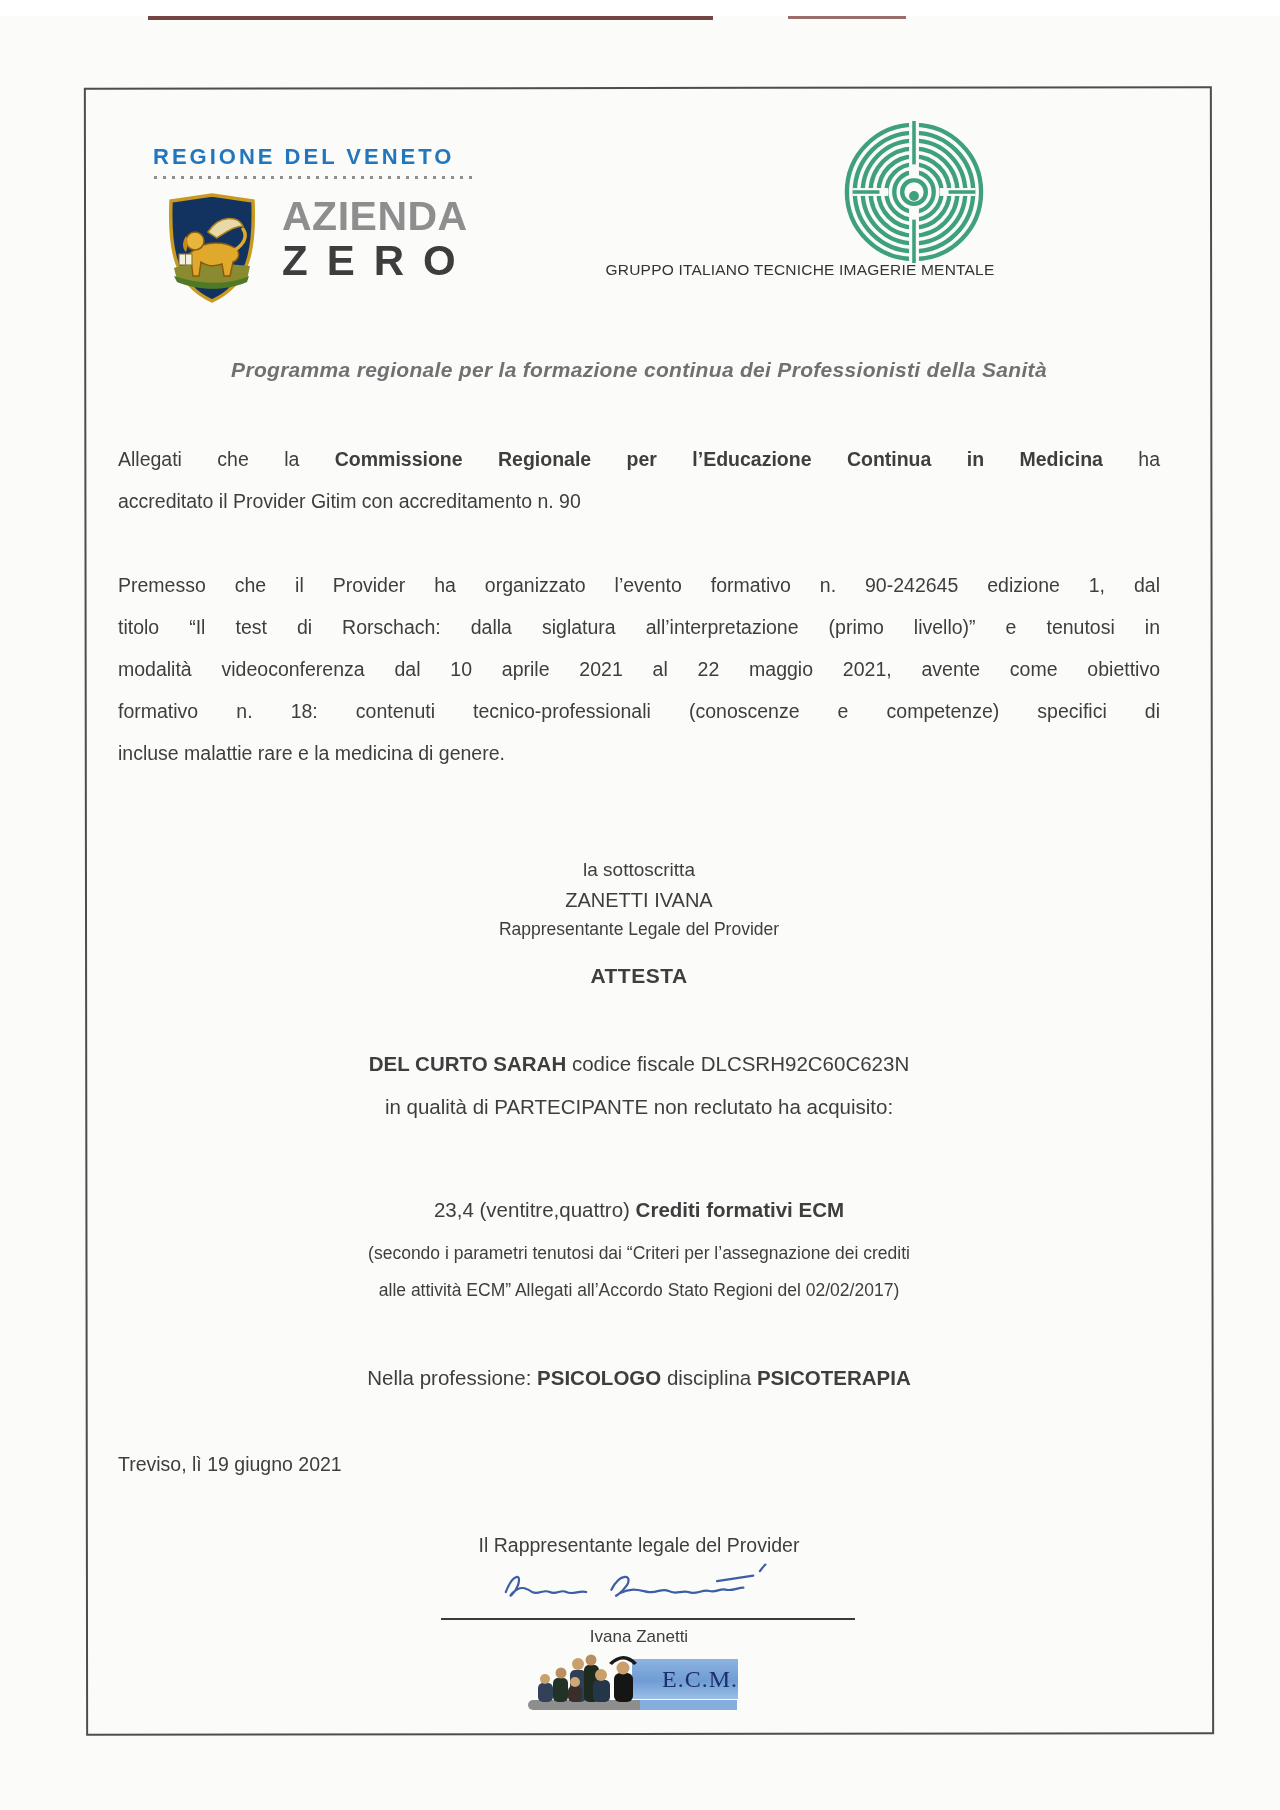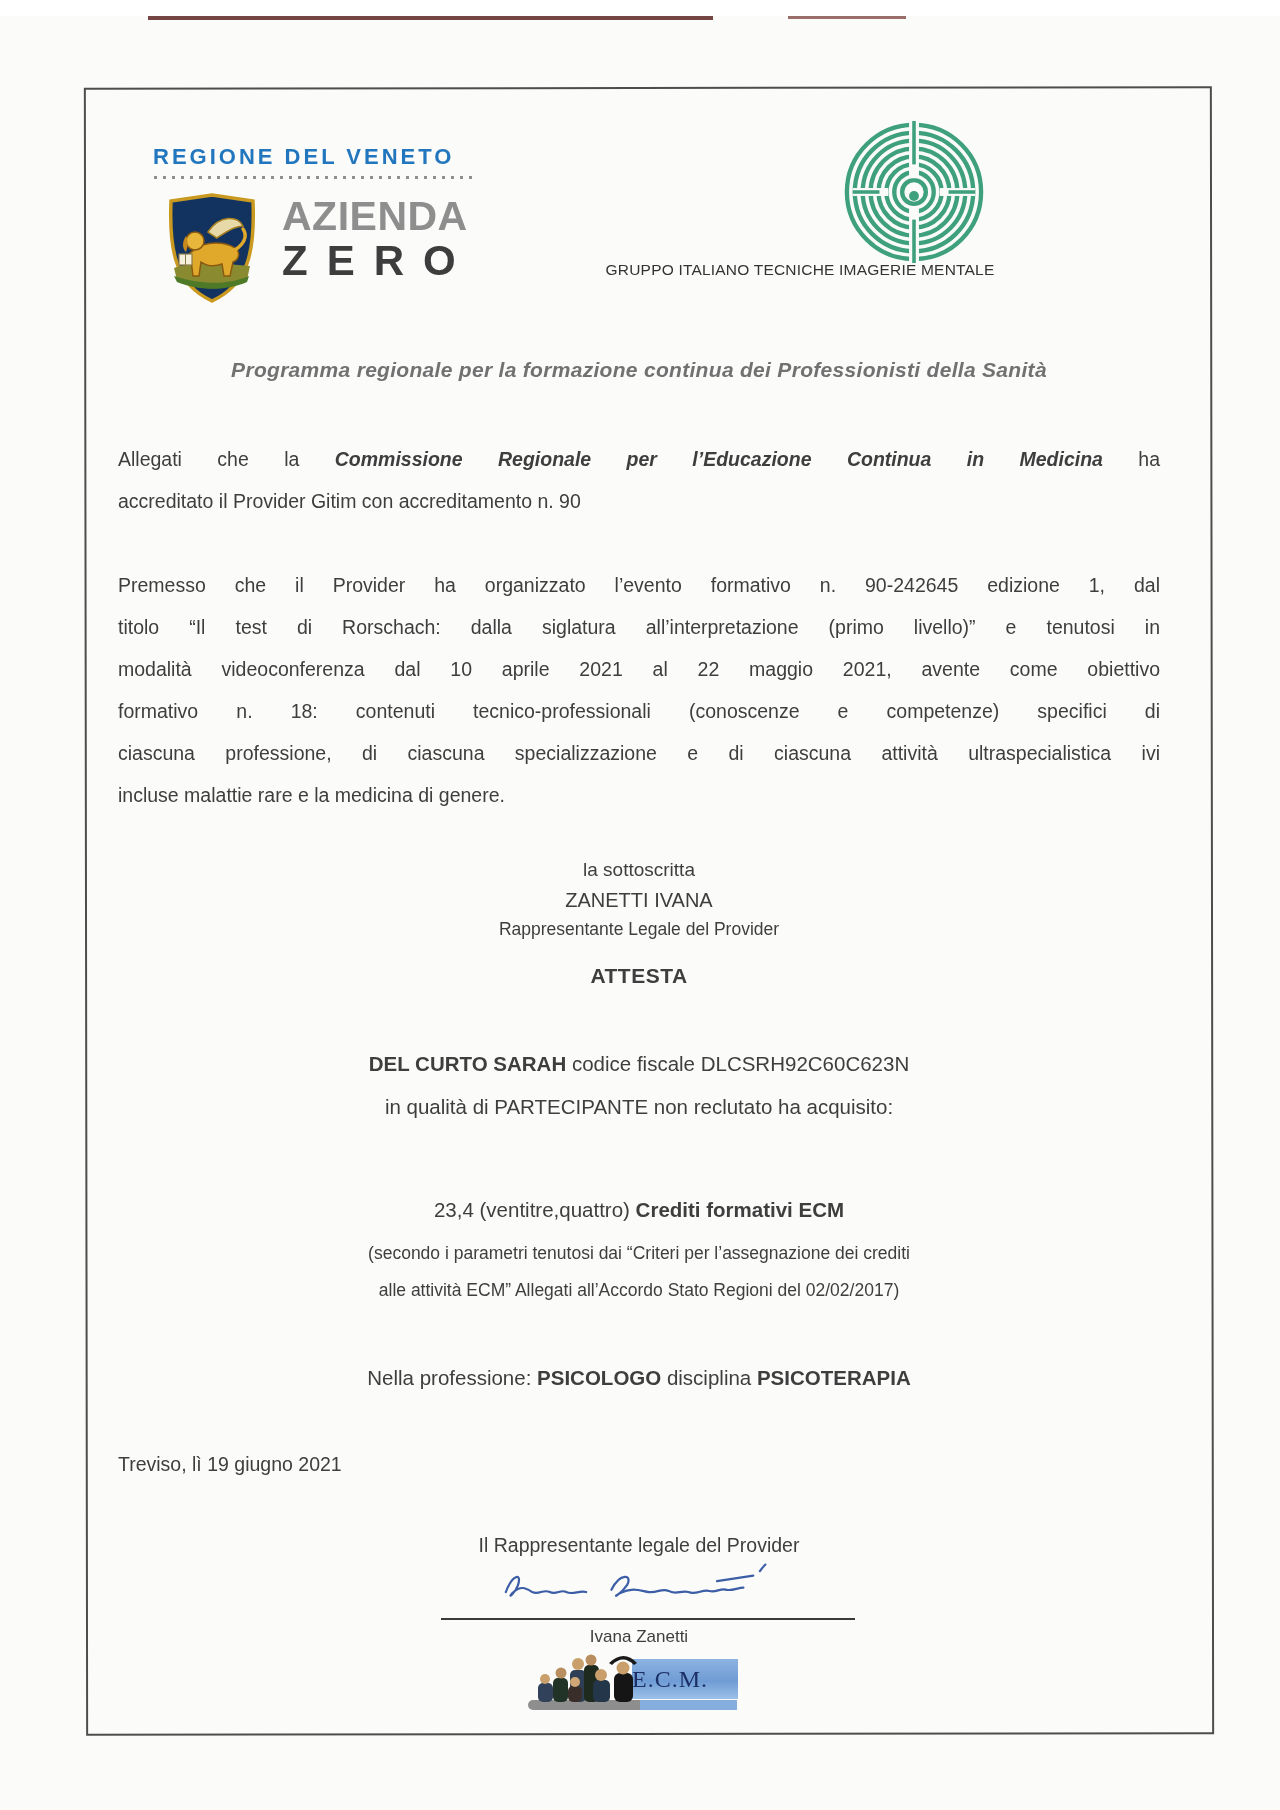--- a/index.html
+++ b/index.html
@@ -47,21 +47,21 @@
     position:absolute; left:118px; top:342px; width:1042px;
     text-align:center; font-size:21px; font-weight:bold; font-style:italic;
     color:#717171; letter-spacing:0.3px;
   }
 
   .body-block { position:absolute; left:118px; width:1042px; font-size:19.5px; line-height:42px; }
   .p1 { top:422px; }
   .p2 { top:548px; }
   .jline { text-align:justify; text-align-last:justify; white-space:nowrap; }
   .pline { text-align:left; }
-  .bi { font-weight:bold; font-style:italic; }
+  .bi { font-weight:bold; }
   .b  { font-weight:bold; }
 
   .cline { position:absolute; left:118px; width:1042px; text-align:center; }
   .t-sottoscritta { top:843px;  font-size:19px; }
   .t-zanetti      { top:873px;  font-size:20px; }
   .t-rappr        { top:903px;  font-size:17.5px; }
   .t-attesta      { top:948px;  font-size:21px; font-weight:bold; letter-spacing:0.5px; }
   .t-che          { top:981px;  font-size:19px; }
   .t-name         { top:1036px; font-size:20.5px; }
   .t-qualita      { top:1079px; font-size:20.5px; }
@@ -75,21 +75,21 @@
   .place-date { position:absolute; left:118px; top:1437px; font-size:19.5px; }
 
   .signature-svg { position:absolute; left:497px; top:1545px; }
   .sig-line { position:absolute; left:441px; top:1602px; width:414px; height:2px; background:#3a3a3a; }
 
   
   .ecm-logo { position:absolute; left:528px; top:1638px; width:210px; height:58px; }
   .ecm-blue {
     position:absolute; left:104px; top:5px; width:106px; height:40px;
     background:linear-gradient(180deg,#8db4e2 0%,#6f9cd4 55%,#9cc0e8 100%);
-    display:flex; align-items:center; justify-content:flex-start;
+    display:flex; align-items:center; justify-content:flex-end;
   }
   .ecm-text { font-family:"Liberation Serif", serif; font-size:24px; color:#1c2f66; letter-spacing:1px; }
   .ecm-bar-gray { position:absolute; left:0; top:46px; width:112px; height:10px; background:#8e8e8e; border-radius:5px 0 0 5px; }
   .ecm-bar-blue { position:absolute; left:112px; top:46px; width:97px; height:10px; background:#85aede; }
   .ecm-people { position:absolute; left:2px; top:-2px; }
 </style>
 </head>
 <body>
 
 <div class="page">
@@ -147,21 +147,20 @@
   <div class="body-block p1">
     <div class="jline"><span>Allegati che la </span><span class="bi">Commissione Regionale per l’Educazione Continua in Medicina</span><span> ha</span></div>
     <div class="pline">accreditato il Provider Gitim con accreditamento n. 90</div>
   </div>
 
   <div class="body-block p2">
     <div class="jline">Premesso che il Provider ha organizzato l’evento formativo n. 90-242645 edizione 1, dal</div>
     <div class="jline">titolo “Il test di Rorschach: dalla siglatura all’interpretazione (primo livello)” e tenutosi in</div>
     <div class="jline">modalità videoconferenza dal 10 aprile 2021 al 22 maggio 2021, avente come obiettivo</div>
     <div class="jline">formativo n. 18: contenuti tecnico-professionali (conoscenze e competenze) specifici di</div>
-    <div class="jline">ciascuna professione, di ciascuna specializzazione e di ciascuna attività ultraspecialistica ivi</div>
     <div class="pline">incluse malattie rare e la medicina di genere.</div>
   </div>
 
   <div class="cline t-sottoscritta">la sottoscritta</div>
   <div class="cline t-rappr">Rappresentante Legale del Provider</div>
   <div class="cline t-zanetti">ZANETTI IVANA</div>
 
   <div class="cline t-attesta">ATTESTA</div>
 
   <div class="cline t-name"><span class="b">DEL CURTO SARAH</span><span> codice fiscale DLCSRH92C60C623N</span></div>

